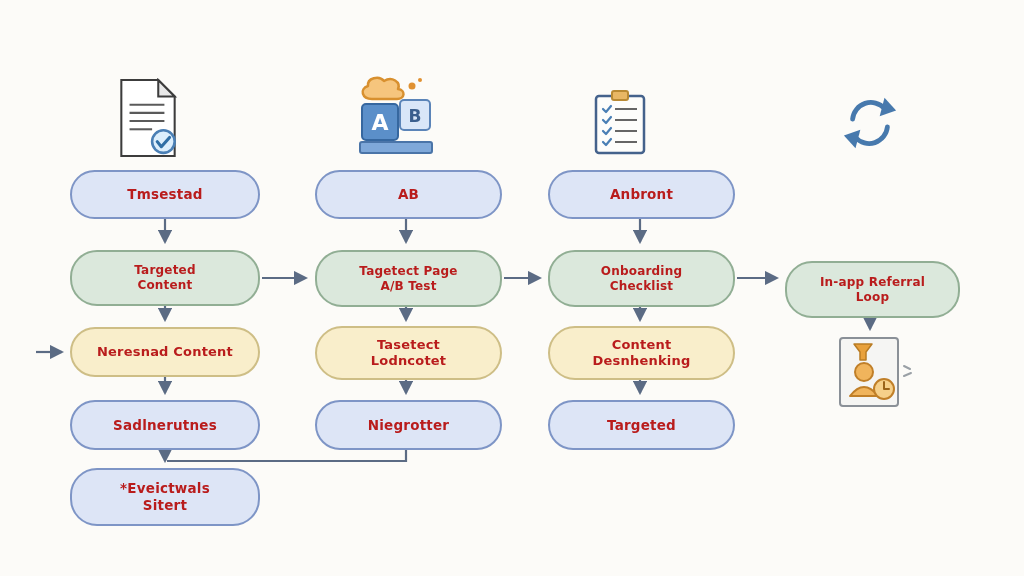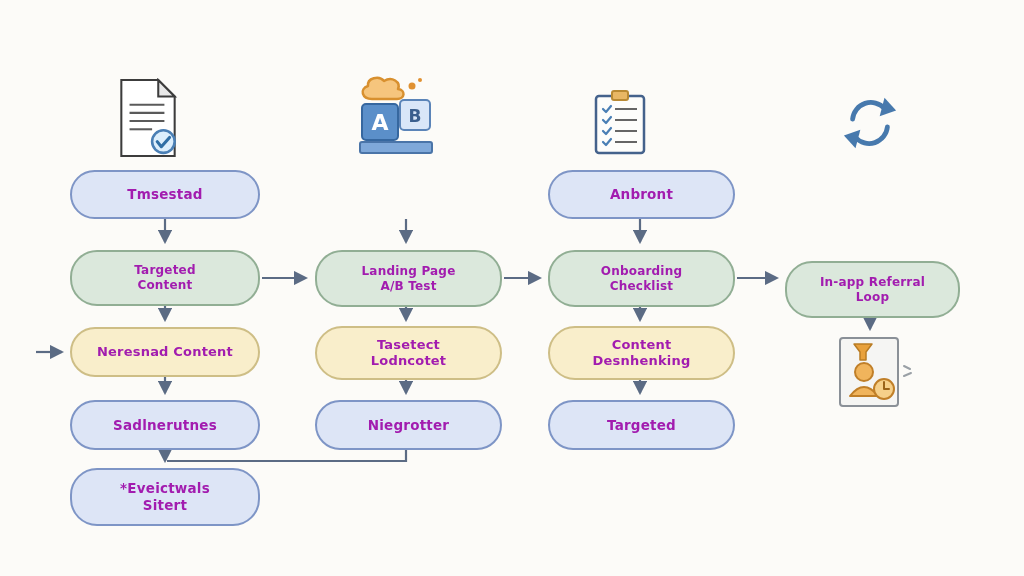--- a/index.html
+++ b/index.html
@@ -4,21 +4,21 @@
 <style>
   * { margin:0; padding:0; box-sizing:border-box; }
   html,body { width:1024px; height:576px; }
   body { font-family:"DejaVu Sans","Liberation Sans",sans-serif; background:#fcfbf8; }
   .canvas { position:relative; width:1024px; height:576px; background:#fcfbf8; overflow:hidden; }
   .connectors { position:absolute; left:0; top:0; pointer-events:none; }
   .icon { position:absolute; }
   .node {
     position:absolute; display:flex; align-items:center; justify-content:center;
     text-align:center; border-radius:27px; border:2px solid;
-    white-space:pre-line; color:#a21caf; line-height:1.25; letter-spacing:0.2px;
+    white-space:pre-line; color:#b91c1c; line-height:1.25; letter-spacing:0.2px;
     padding:2px 10px;
   }
   .node.blue   { background:#dde5f6; border-color:#7e95c6; font-weight:600; font-size:13.5px; }
   .node.green  { background:#dbe8dc; border-color:#91ae94; font-weight:700; font-size:12px; }
   .node.yellow { background:#f9eecb; border-color:#cebe86; font-weight:600; font-size:13px; }
 </style>
 </head>
 <body>
 
 <div class="canvas">
@@ -120,21 +120,22 @@
   </svg>
 
   <div class="node blue" style="left:70px;  top:170px; width:190px; height:49px;">Tmsestad</div>
   <div class="node green" style="left:70px;  top:250px; width:190px; height:56px;">Targeted
 Content</div>
   <div class="node yellow" style="left:70px;  top:327px; width:190px; height:50px;">Neresnad Content</div>
   <div class="node blue" style="left:70px;  top:400px; width:190px; height:50px;">Sadlnerutnes</div>
   <div class="node blue" style="left:70px;  top:468px; width:190px; height:58px;">*Eveictwals
 Sitert</div>
 
-  <div class="node green" style="left:315px; top:250px; width:187px; height:57px;">Landing Page
+  <div class="node blue" style="left:315px; top:170px; width:187px; height:49px;">AB</div>
+  <div class="node green" style="left:315px; top:250px; width:187px; height:57px;">Tagetect Page
 A/B Test</div>
   <div class="node yellow" style="left:315px; top:326px; width:187px; height:54px;">Tasetect
 Lodncotet</div>
   <div class="node blue" style="left:315px; top:400px; width:187px; height:50px;">Niegrotter</div>
 
   <div class="node blue" style="left:548px; top:170px; width:187px; height:49px;">Anbront</div>
   <div class="node green" style="left:548px; top:250px; width:187px; height:57px;">Onboarding
 Checklist</div>
   <div class="node yellow" style="left:548px; top:326px; width:187px; height:54px;">Content
 Desnhenking</div>

